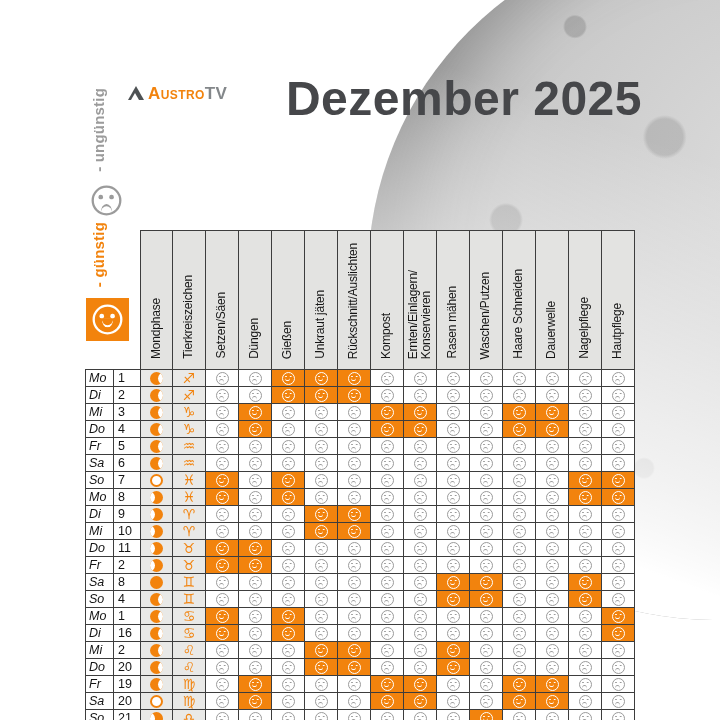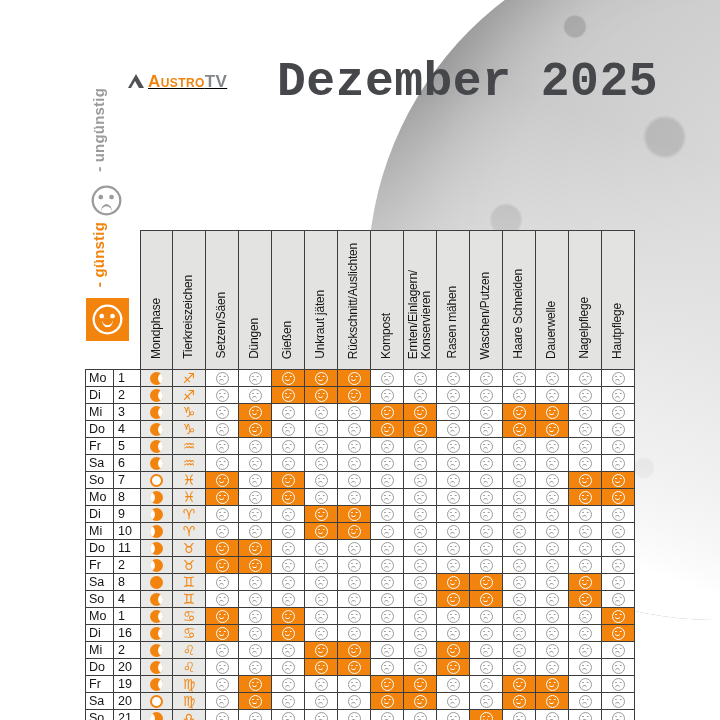--- a/index.html
+++ b/index.html
@@ -17,28 +17,28 @@
       radial-gradient(circle at 14% 55%, rgba(104,104,104,.45) 0 7px, transparent 9px),
       radial-gradient(circle at 43% 30%, rgba(128,128,128,.30) 0 18px, transparent 22px),
       radial-gradient(circle at 30% 14%, rgba(120,120,120,.35) 0 10px, transparent 12px),
       radial-gradient(circle at 55% 62%, rgba(140,140,140,.30) 0 22px, transparent 26px),
       radial-gradient(circle at 62% 38%, #DDDDDD 0%, #CACACA 45%, #AFAFAF 72%, #929292 92%, #868686 100%);
     box-shadow:inset 34px -14px 70px rgba(70,70,70,.35);}
   .moon-photo::after{content:"";position:absolute;inset:0;border-radius:50%;
     background:linear-gradient(200deg, rgba(255,255,255,0) 38%, rgba(255,255,255,.55) 62%, #fff 84%);}
 
   
-  .brand{position:absolute;left:128px;top:72px;z-index:5;white-space:nowrap;text-decoration:underline;}
+  .brand{position:absolute;left:128px;top:84px;z-index:5;white-space:nowrap;}
   .logo-icon{position:relative;display:inline-block;width:16px;height:14px;vertical-align:-1px;margin-right:4px;}
   .tri-outer{position:absolute;inset:0;background:#4E5254;clip-path:polygon(50% 0,100% 100%,0 100%);}
   .tri-inner{position:absolute;left:3px;bottom:0;width:8px;height:7px;background:#fff;clip-path:polygon(50% 0,100% 100%,0 100%);}
   .brand-austro{color:var(--orange);font-weight:700;font-size:17px;font-variant:small-caps;letter-spacing:.4px;}
   .brand-tv{color:#83878A;font-weight:600;font-size:17px;letter-spacing:.4px;}
-  .title{position:absolute;top:55px;right:62px;margin:0;z-index:5;
-    font-size:48px;font-weight:700;color:#46474A;letter-spacing:.5px;font-family:Liberation Mono, monospace;}
+  .title{position:absolute;top:55px;right:62px;margin:16px;z-index:5;
+    font-size:48px;font-weight:700;color:#46474A;letter-spacing:.5px;}
 
   
   .vlabel{position:absolute;writing-mode:vertical-rl;transform:rotate(180deg);
     font-size:15px;font-weight:600;letter-spacing:.2px;z-index:5;}
   .bad-label{left:90px;top:88px;color:#9B9B9B;}
   .good-label{left:90px;top:222px;color:var(--orange);}
   .legend-bad-face{position:absolute;left:90px;top:184px;width:32px;height:32px;
     display:flex;align-items:center;justify-content:center;z-index:5;}
   .legend-good-chip{position:absolute;left:86px;top:298px;width:43px;height:43px;background:var(--orange);
     display:flex;align-items:center;justify-content:center;z-index:5;}
@@ -69,21 +69,21 @@
   table.cal{position:absolute;left:85px;top:230px;border-collapse:collapse;table-layout:fixed;
     width:549px;z-index:4;}
   .cal th,.cal td{border:1px solid #3D3D3D;padding:0;}
   .cal th.hcell{background:#E3E3E1;vertical-align:bottom;text-align:center;height:132px;padding-bottom:6px;}
   .cal th.blank{border:none;background:transparent;}
   .hlabel{display:inline-block;writing-mode:vertical-rl;transform:rotate(180deg);
     font-size:12px;font-weight:400;color:#161616;line-height:1.12;letter-spacing:-.2px;
     white-space:pre-line;max-height:124px;text-align:left;}
   .cal tbody tr{height:17px;}
   .cal td{background:#fff;vertical-align:middle;font-size:12.5px;color:#141414;line-height:15px;}
-  .cal td.wd{padding-left:3px;}
+  .cal td.wd{padding-left:3px;font-style:italic;}
   .cal td.dn{padding-left:4px;}
   .cal td.icol{background:#E9E9E7;}
   .cal td.rate{line-height:0;text-align:center;}
   .cal td.good{background:var(--orange);}
   .cal td.good .face{color:#fff;}
 </style>
 </head>
 <body>
 
 <div class="page">

